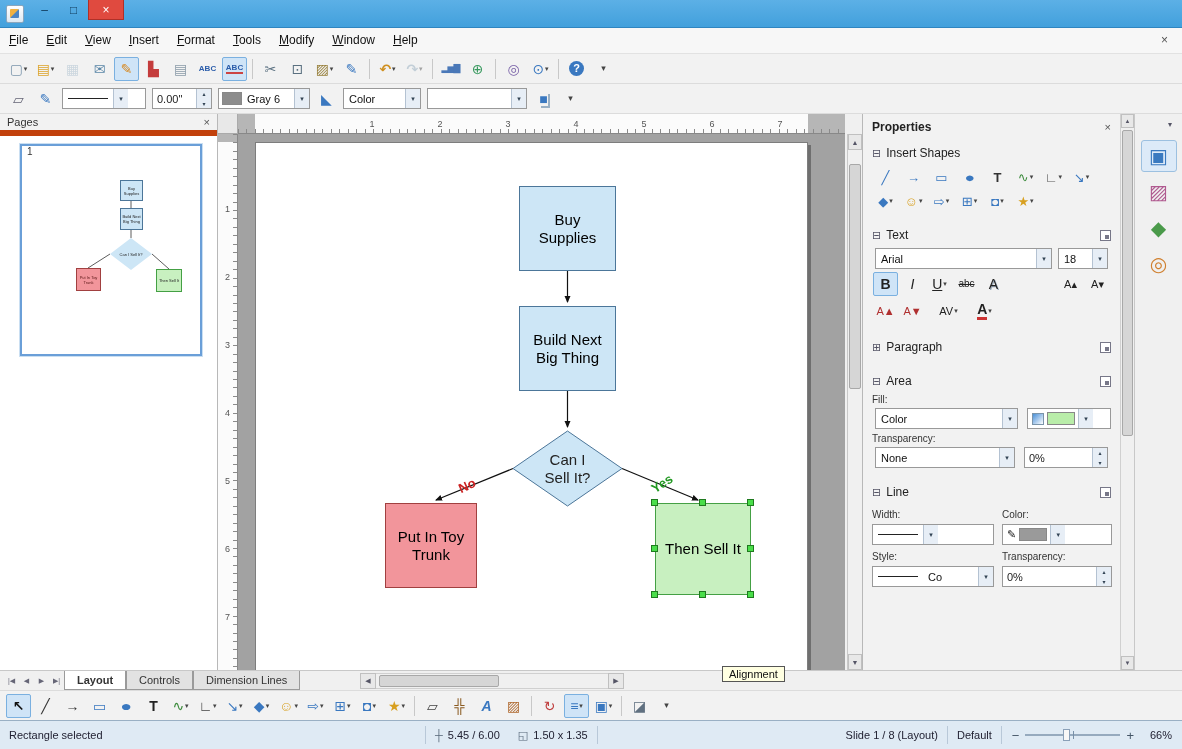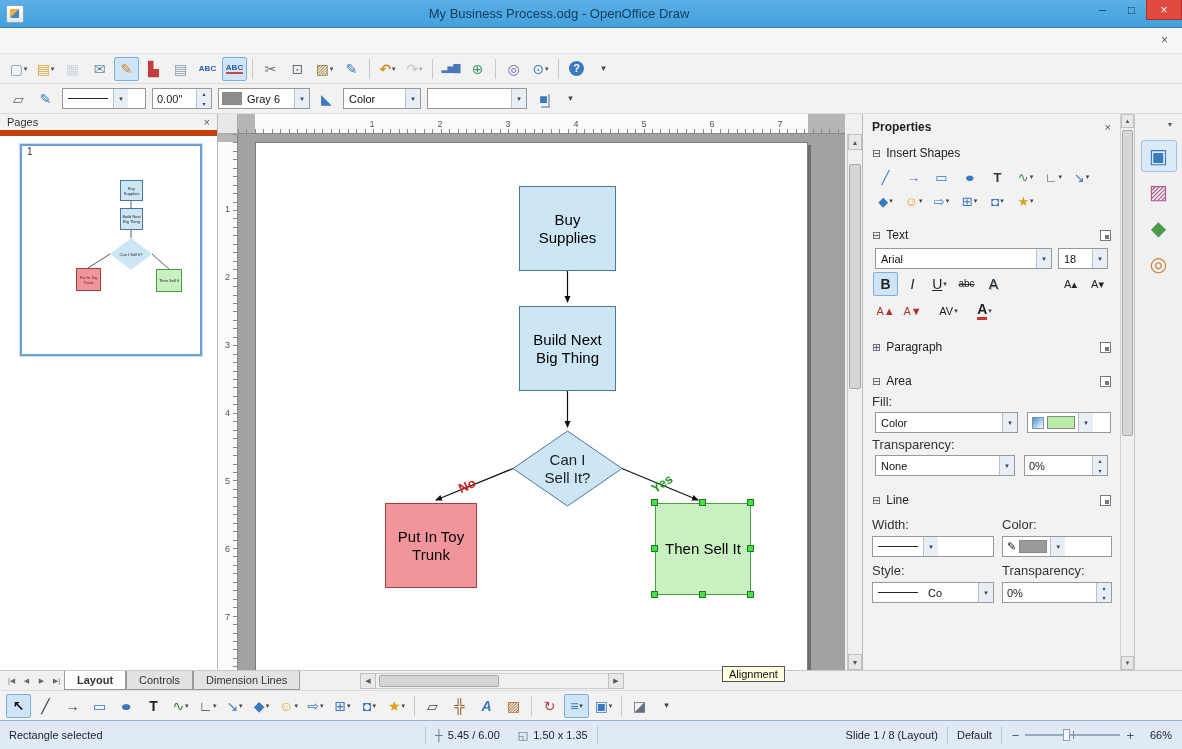--- a/index.html
+++ b/index.html
@@ -126,21 +126,21 @@
   .row { display:flex; align-items:flex-end; margin:3px 0; }
   .grow { flex:1; }
   .w48 { width:50px; flex:none; }
   .spacer { flex:1; }
   .g.b { font-weight:bold; } .g.i { font-style:italic; } .g.u { text-decoration:underline; }
   .g.strike { text-decoration:line-through; font-size:10px; }
   .g.shadowtext { text-shadow:1px 1px 0 #9ab; }
   .g.red { color:#b03030; font-size:11px; }
   .g.small { font-size:11px; }
   .g.fontcolor { border-bottom:3px solid #cc3333; line-height:1.1; font-weight:bold; }
-  .lbl { font-size:13px; color:#333; margin:4px 0 2px; }
+  .lbl { font-size:10px; color:#333; margin:4px 0 2px; }
   .grid2 { display:grid; grid-template-columns:122px 110px; gap:2px 8px; align-items:center; }
   .grid2 .combo, .grid2 .spinbox, .grid2 .swatchbtn { margin:0; width:100%; }
 
   .side-scroll { position:absolute; left:1120px; top:0; width:14px; height:100%; background:#f0f0f0; border-left:1px solid #d0d0d0; display:flex; flex-direction:column; }
   .side-scroll .sarrow { height:14px; font-size:6px; }
   .side-scroll .sthumb { top:2px; height:58%; }
 
   .dock { position:absolute; left:1134px; top:0; width:48px; height:100%; background:#f0f0f0; border-left:1px solid #c8c8c8;
           display:flex; flex-direction:column; align-items:center; }
   .dock-menu { height:20px; display:flex; align-items:center; font-size:8px; color:#556; align-self:flex-end; padding-right:10px; }
@@ -179,29 +179,40 @@
   .tooltip { position:absolute; left:722px; top:666px; z-index:100; background:#ffffe1; border:1px solid #555;
              font-size:11px; padding:1px 6px; color:#111; }
 </style>
 </head>
 <body>
 
 <div id="app">
 
   <div class="titlebar">
     <span class="app-icon"></span>
-    <span class="title">My Business Process.odg - OpenOffice Draw</span>
     <span class="winbtns">
       <span class="wbtn">–</span>
       <span class="wbtn">□</span>
       <span class="wbtn close">×</span>
     </span>
   </div>
 
   <div class="menubar">
+    <span class="menu-items">
+
+    <span class="menu-item">File</span>
+        <span class="menu-item">Edit</span>
+        <span class="menu-item">View</span>
+        <span class="menu-item">Insert</span>
+        <span class="menu-item">Format</span>
+        <span class="menu-item">Tools</span>
+        <span class="menu-item">Modify</span>
+        <span class="menu-item">Window</span>
+        <span class="menu-item">Help</span>
+      </span>
     <span class="doc-close">×</span>
   </div>
 
   <div class="toolbar t1">
 
       <span class="tbtn">
         <span class="g" style="color:#7d97ad">▢</span>
         <span class="dd">▾</span>
       </span>
 

